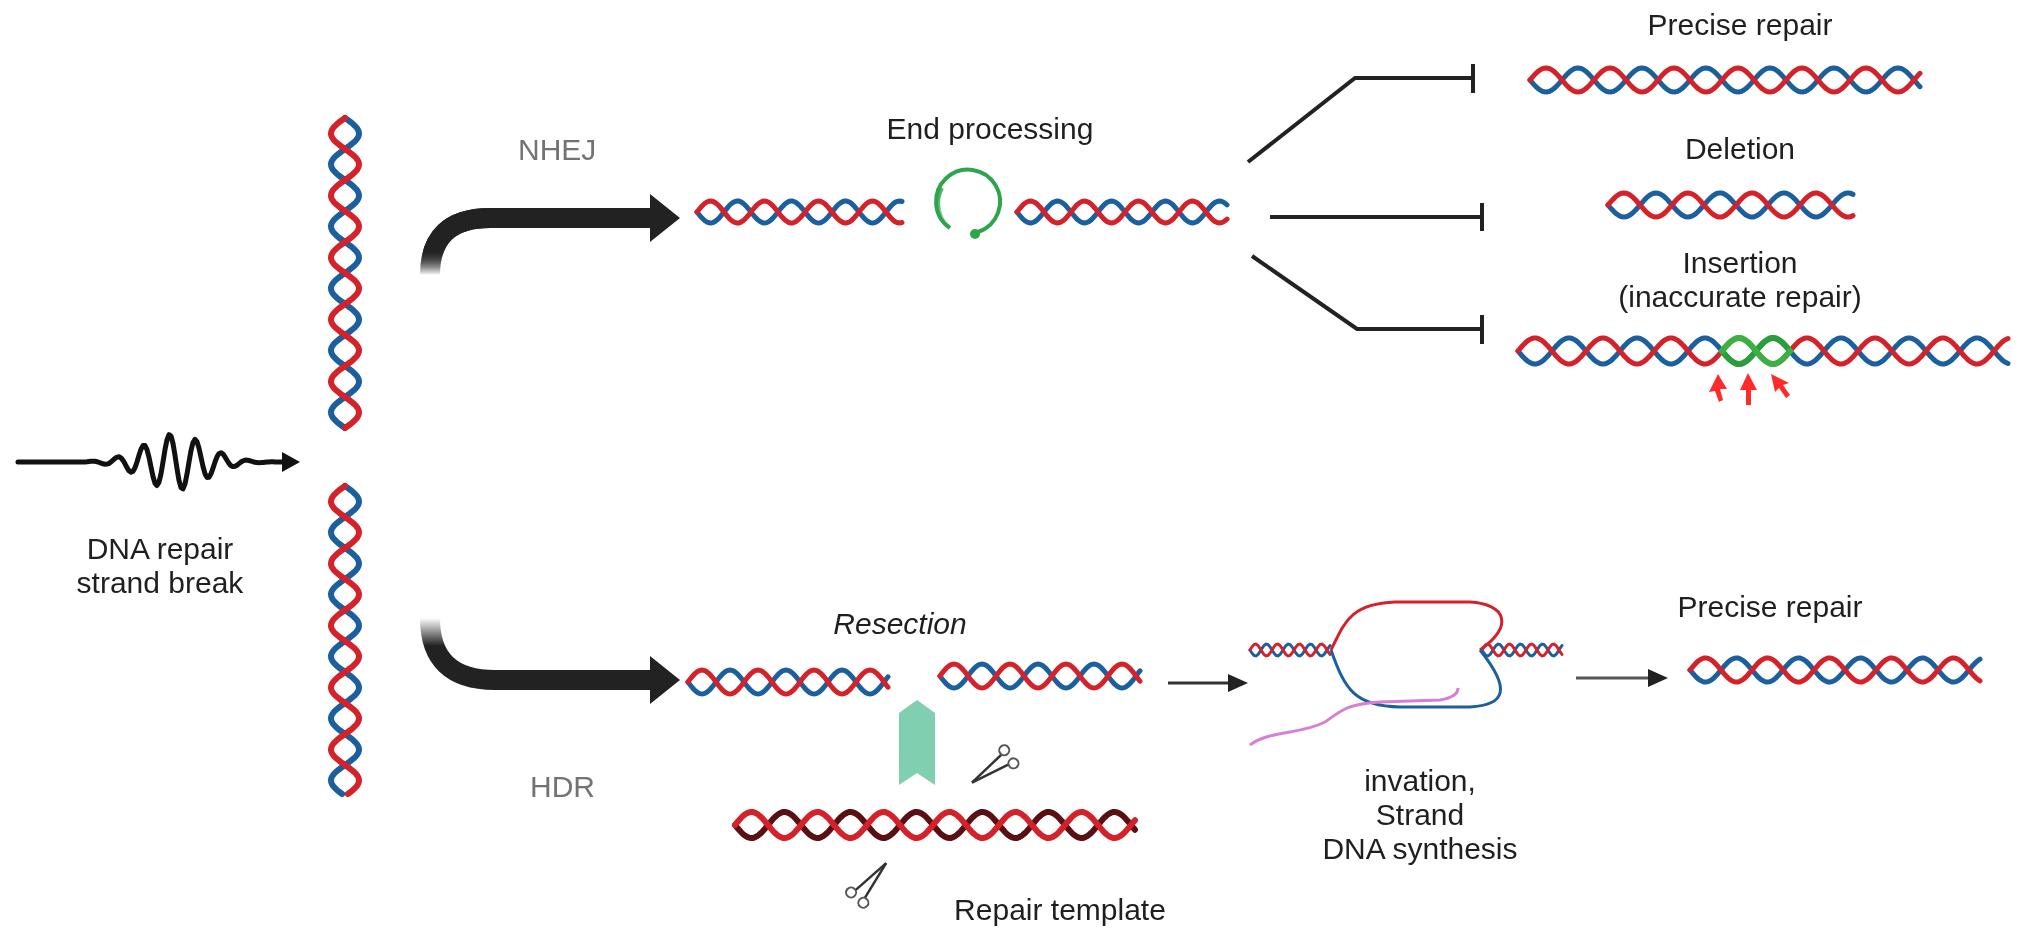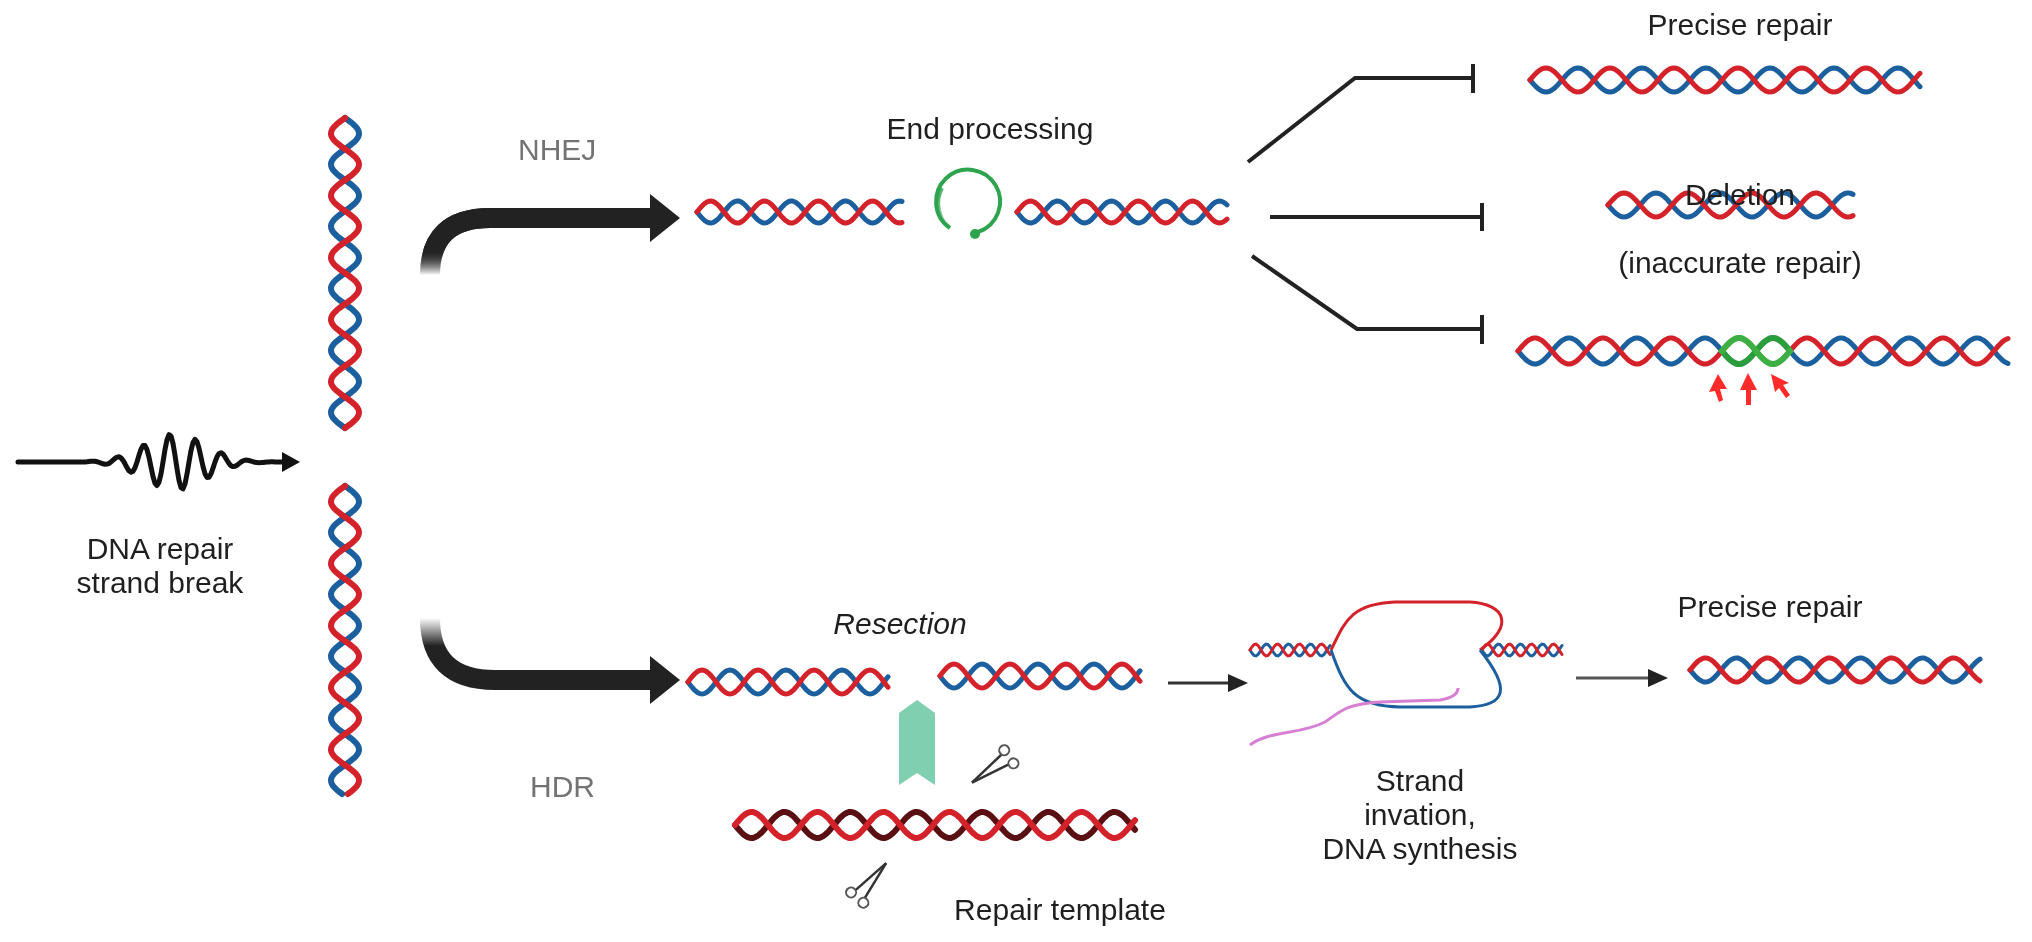--- a/index.html
+++ b/index.html
@@ -160,25 +160,26 @@
 
   
   <div class="lbl" style="left:60px; top:532px; width:200px;">
     <div>DNA repair</div>
     <div>strand break</div>
   </div>
   <div class="path-lbl" style="left:518px; top:133px;">NHEJ</div>
   <div class="path-lbl" style="left:530px; top:770px;">HDR</div>
   <div class="lbl" style="left:860px; top:112px; width:260px;">End processing</div>
   <div class="lbl" style="left:1620px; top:8px; width:240px;">Precise repair</div>
-  <div class="lbl" style="left:1620px; top:132px; width:240px;margin-top:46px;">Deletion</div>
+  <div class="lbl" style="left:1620px; top:132px; width:240px;">Deletion</div>
   <div class="lbl" style="left:1580px; top:246px; width:320px;">
+    <div>Insertion</div>
     <div>(inaccurate repair)</div>
   </div>
   <div class="lbl" style="left:790px; top:607px; width:220px;font-style:italic;">Resection</div>
   <div class="lbl" style="left:930px; top:893px; width:260px;">Repair template</div>
   <div class="lbl" style="left:1300px; top:764px; width:240px;">
+    <div>invation,</div>
     <div>Strand</div>
-    <div>invation,</div>
     <div>DNA synthesis</div>
   </div>
   <div class="lbl" style="left:1650px; top:590px; width:240px;">Precise repair</div>
 </div>
 
 </body></html>

